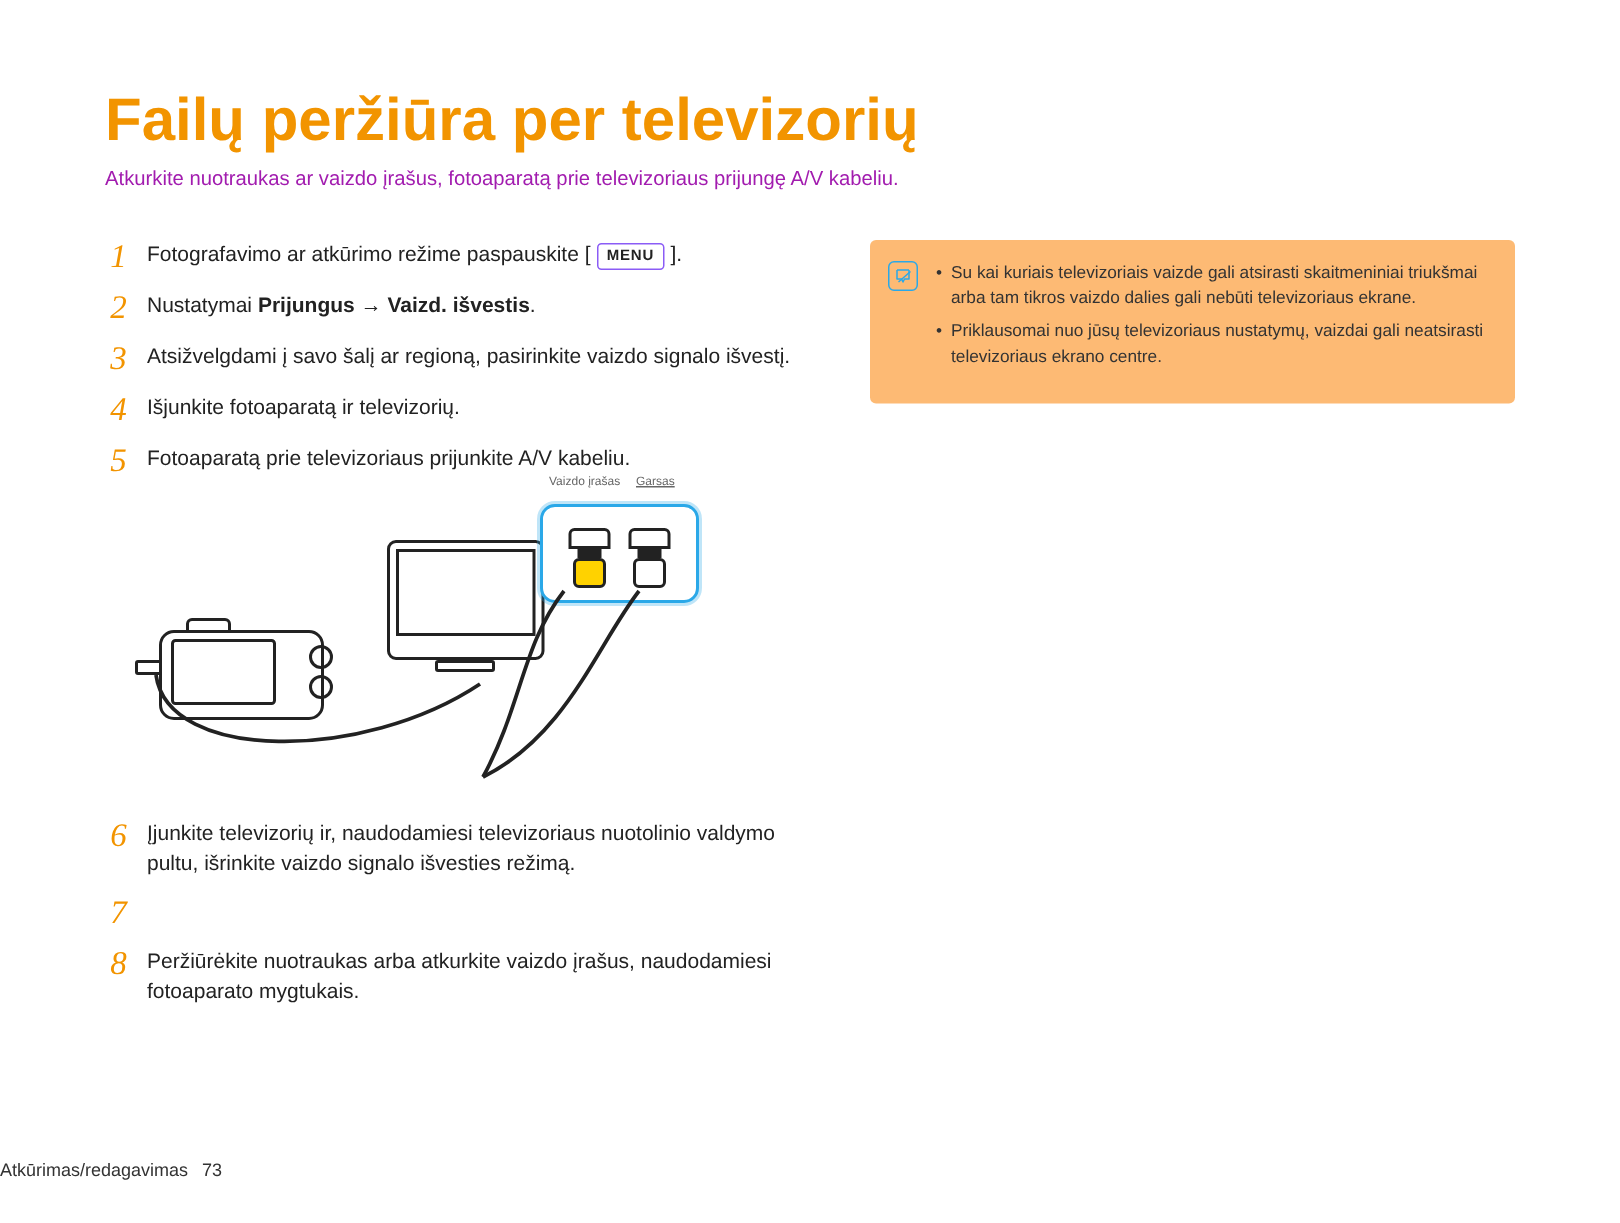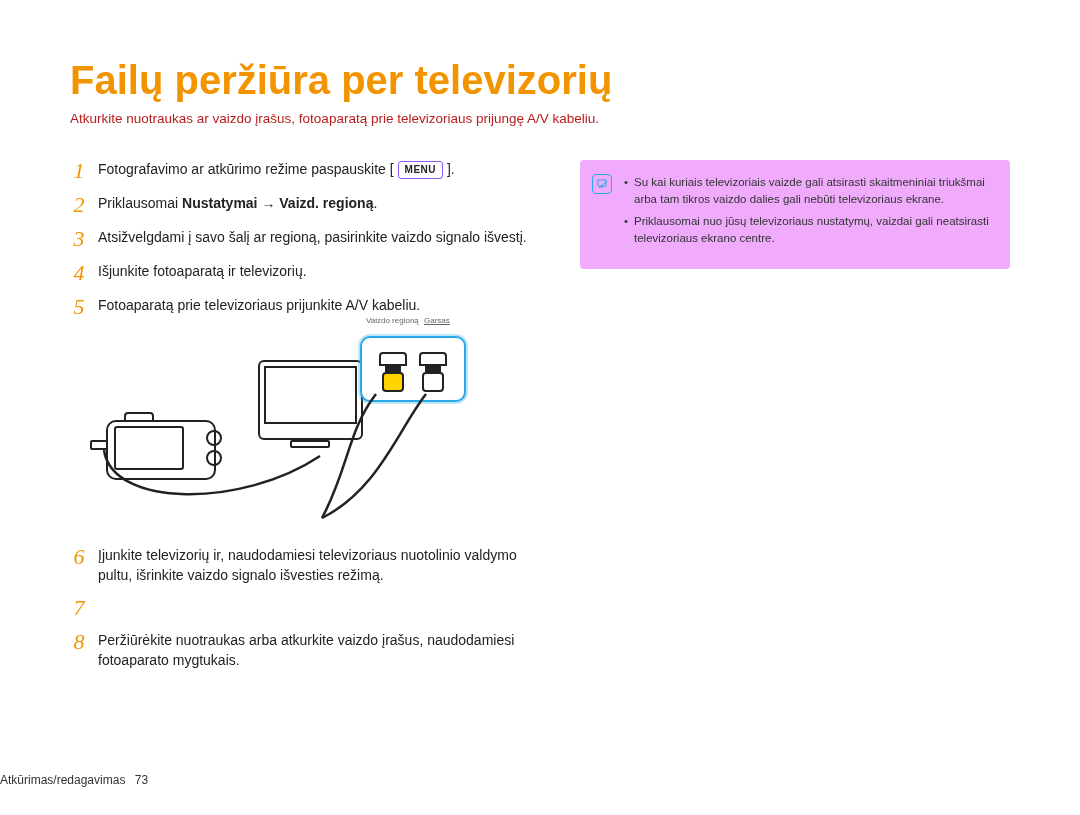--- a/index.html
+++ b/index.html
@@ -1,19 +1,19 @@
 <!DOCTYPE html>
 <html><head>
 <meta charset="utf-8">
 <style>
   * { box-sizing: border-box; margin: 0; padding: 0; }
   html, body { width: 1080px; height: 815px; background: #fff; font-family: Arial, Helvetica, sans-serif; color: #222; }
   .page { padding: 58px 70px 0 70px; }
   .title { color: #f29400; font-size: 40px; font-weight: 600; margin-bottom: 8px; }
-  .subtitle { font-size: 13.5px; margin-bottom: 34px; color: #b91c1c; }
+  .subtitle { font-size: 13.5px; margin-bottom: 34px; color: #a21caf; }
   .columns { display: flex; gap: 32px; }
   .left { flex: 1 1 500px; }
   .right { flex: 0 0 430px; }
 
   .steps { list-style: none; }
   .steps li { display: flex; align-items: flex-start; gap: 10px; margin-bottom: 12px; font-size: 14px; line-height: 1.4; }
   .num { color: #f29400; font-size: 22px; font-style: italic; font-family: "Times New Roman", serif; width: 18px; text-align: center; line-height: 1; }
   .body { flex: 1; }
   .bold { font-weight: 700; }
   .inline-btn { display: inline-block; border: 1px solid #8b5cf6; border-radius: 3px; padding: 0 6px; font-size: 10px; font-weight: 700; line-height: 16px; vertical-align: 1px; letter-spacing: 0.5px; }
@@ -44,21 +44,21 @@
   .port.white { right: 14px; }
   .port-top { width: 28px; height: 14px; border: 2px solid #222; border-radius: 4px 4px 0 0; margin: 0 auto; }
   .port-mid { width: 16px; height: 6px; background: #222; margin: 0 auto; }
   .port-body { width: 22px; height: 20px; border: 2px solid #222; border-radius: 4px; margin: 0 auto; }
   .port.yellow .port-body { background: #ffd200; }
   .port.white .port-body { background: #fff; }
   .port-label { position: absolute; top: -14px; font-size: 8px; color: #666; text-align: center; }
   .lbl-video { left: 268px; }
   .lbl-audio { left: 326px; text-decoration: underline; }
 
-  .notebox { background: #f0abfc; border-radius: 4px; padding: 14px 16px 16px 44px; position: relative; font-size: 11.5px; line-height: 1.45; color: #333; }
+  .notebox { background: #fdba74; border-radius: 4px; padding: 14px 16px 16px 44px; position: relative; font-size: 11.5px; line-height: 1.45; color: #333; }
   .notebox .icon { position: absolute; left: 12px; top: 14px; width: 20px; height: 20px; border: 1.5px solid #2aa8e8; border-radius: 4px; display: flex; align-items: center; justify-content: center; }
   .notebox .icon svg { width: 12px; height: 12px; }
   .notebox ul { list-style: none; }
   .notebox li { position: relative; padding-left: 10px; margin-bottom: 6px; }
   .notebox li::before { content: "•"; position: absolute; left: 0; top: 0; }
 
   .footer { position: absolute; left: 0; right: 0; bottom: 28px; text-align: left; font-size: 12px; color: #333; }
   .footer .pg { margin-left: 6px; }
 </style>
 </head>
@@ -73,39 +73,39 @@
       <ol class="steps">
         <li>
           <span class="num">1</span>
           <span class="body">
             <span>Fotografavimo ar atkūrimo režime paspauskite [ </span><span class="inline-btn">MENU</span><span> ].</span>
           </span>
         </li>
         <li>
           <span class="num">2</span>
           <span class="body">
-            <span>Priklausomai </span><span class="bold">Nustatymai → Vaizd. regioną</span><span>.</span>
+            <span>Nustatymai </span><span class="bold">Prijungus → Vaizd. išvestis</span><span>.</span>
           </span>
         </li>
         <li>
           <span class="num">3</span>
           <span class="body">Atsižvelgdami į savo šalį ar regioną, pasirinkite vaizdo signalo išvestį.</span>
         </li>
         <li>
           <span class="num">4</span>
           <span class="body">Išjunkite fotoaparatą ir televizorių.</span>
         </li>
         <li>
           <span class="num">5</span>
           <span class="body">Fotoaparatą prie televizoriaus prijunkite A/V kabeliu.</span>
         </li>
       </ol>
 
       <div class="diagram">
-        <span class="port-label lbl-video">Vaizdo regioną</span>
+        <span class="port-label lbl-video">Vaizdo įrašas</span>
         <span class="port-label lbl-audio">Garsas</span>
 
         <div class="camera">
           <div class="camera-top"></div>
           <div class="camera-body"></div>
           <div class="camera-screen"></div>
           <div class="camera-btns"></div>
           <div class="camera-plug"></div>
         </div>
 

